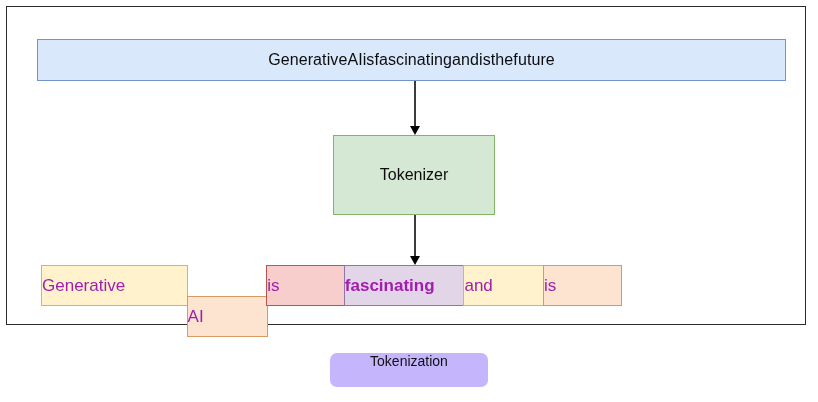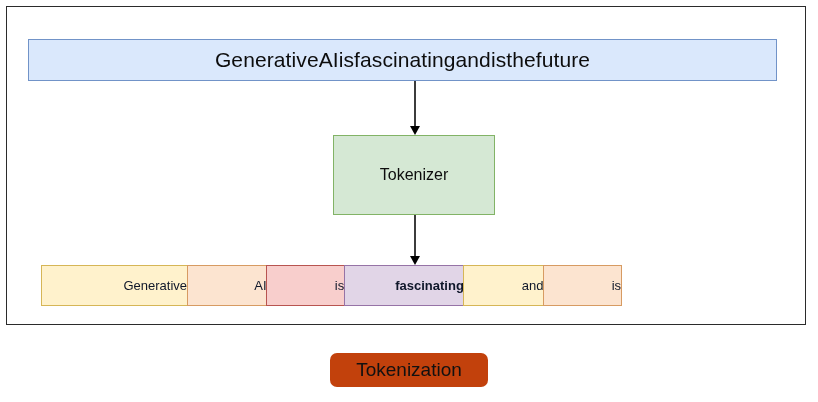--- a/index.html
+++ b/index.html
@@ -29,31 +29,31 @@
     width: 800px;
     height: 319px;
     border: 1.5px solid #2b2b2b;
     background: #ffffff;
     box-sizing: border-box;
   }
 
   
   .input-box {
     position: absolute;
-    left: 21px;
+    left: 30px;
     top: 32px;
     width: 749px;
     height: 42px;
     background: #dae8fc;
     border: 1.5px solid #7193c8;
     box-sizing: border-box;
     display: flex;
     align-items: center;
     justify-content: center;
-    font-size: 21px;
+    font-size: 16px;
     color: #0d0d0d;
     letter-spacing: 0.1px;
   }
 
   
   .tokenizer-box {
     position: absolute;
     left: 326px;
     top: 128px;
     width: 162px;
@@ -113,40 +113,40 @@
     height: 41px;
     display: flex;
     box-sizing: border-box;
   }
   .token-cell {
     height: 41px;
     box-sizing: border-box;
     border: 1.4px solid #000;
     display: flex;
     align-items: center;
-    justify-content: flex-end;
-    font-size: 13px;
-    color: #0f172a;
+    justify-content: flex-start;
+    font-size: 17px;
+    color: #a21caf;
     margin-left: -1.4px;
   }
   .token-cell:first-child { margin-left: 0; }
 
   
   .caption {
     position: absolute;
     left: 330px;
     top: 353px;
     width: 158px;
     height: 34px;
-    background: #c2410c;
+    background: #c4b5fd;
     border-radius: 7px;
     display: flex;
-    align-items: center;
+    align-items: flex-start;
     justify-content: center;
-    font-size: 19px;
+    font-size: 14px;
     color: #111111;
   }
 </style>
 </head>
 <body>
 
 <div id="canvas">
 
   <div class="diagram-frame">
 
@@ -165,21 +165,21 @@
 
     <div class="arrow" id="arrow-tokenizer-to-tokens">
       <div class="shaft"></div>
       <div class="head"></div>
     </div>
 
     <div class="token-row" id="token-row">
         <div class="token-cell" style="width: 147px; background: rgb(255, 242, 204); border-color: rgb(214, 182, 86);">
           <span>Generative</span>
         </div>
-        <div class="token-cell" style="width: 81px; background: rgb(252, 228, 208); border-color: rgb(215, 155, 98);">
+        <div class="token-cell" style="width: 81px; background: rgb(252, 228, 208); border-color: rgb(215, 155, 98); margin-top: 31px;">
           <span>AI</span>
         </div>
         <div class="token-cell" style="width: 79px; background: rgb(248, 206, 204); border-color: rgb(184, 84, 80);">
           <span>is</span>
         </div>
         <div class="token-cell" style="width: 121px; background: rgb(225, 213, 231); border-color: rgb(150, 115, 166); font-weight: bold;">
           <span>fascinating</span>
         </div>
         <div class="token-cell" style="width: 81px; background: rgb(255, 242, 204); border-color: rgb(214, 182, 86);">
           <span>and</span>

